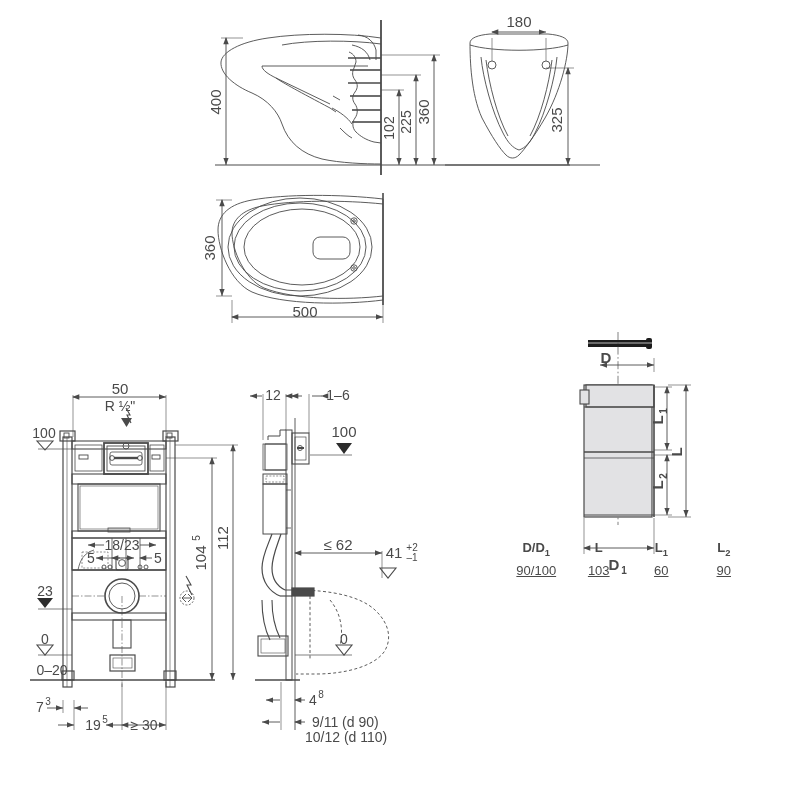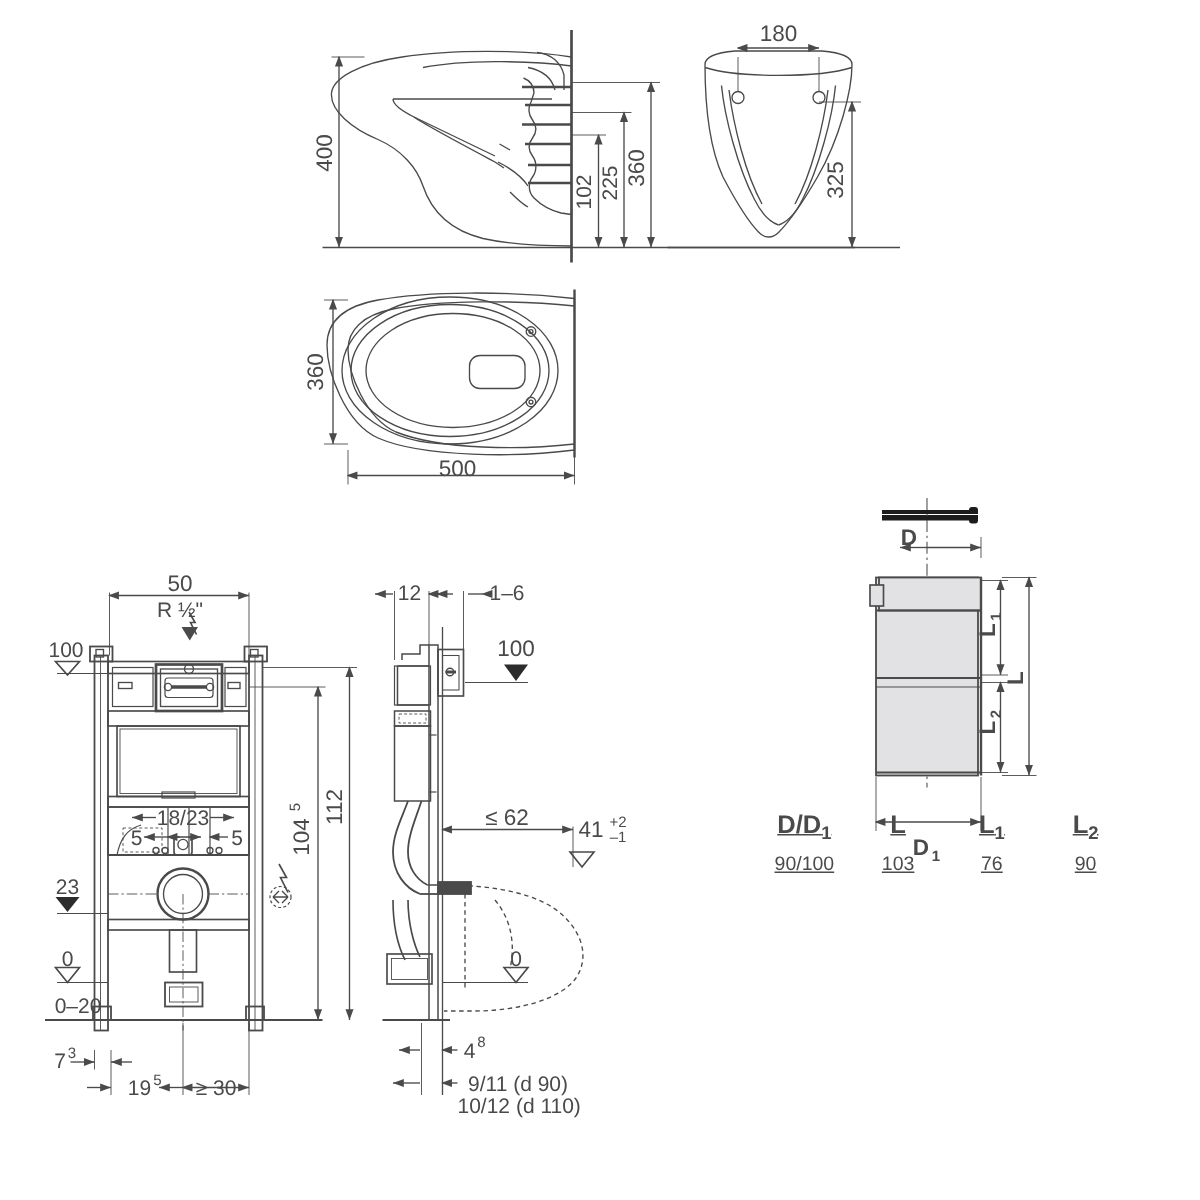--- a/index.html
+++ b/index.html
@@ -1,21 +1,21 @@
 <!DOCTYPE html>
 <html><head>
 <meta charset="utf-8">
 <style>
   html,body{margin:0;padding:0;background:#ffffff;}
   body{width:800px;height:800px;font-family:"Liberation Sans",sans-serif;color:#3a3a3a;position:relative;overflow:hidden;}
   #stage{position:absolute;left:0;top:0;width:800px;height:800px;}
   svg{display:block;}
   .dimtxt{font-family:"Liberation Sans",sans-serif;fill:#4a4a4a;}
   .tbl{position:absolute;font-family:"Liberation Sans",sans-serif;color:#4a4a4a;}
-  .tbl-head{font-weight:bold;font-size:17px;text-decoration:underline;}
+  .tbl-head{font-weight:bold;font-size:13px;}
   .tbl-val{font-size:13px;text-decoration:underline;}
   .sub{font-size:0.72em;vertical-align:sub;}
   table{border-collapse:collapse;}
   td{text-align:center;padding:0;}
 </style>
 </head>
 <body>
 
 <div id="stage">
 
@@ -416,20 +416,20 @@
     <tbody>
           <tr>
       <td class="tbl-head" style="width:25%"><span>D/D</span><span class="sub">1</span></td>
       <td class="tbl-head" style="width:25%"><span>L</span><span class="sub"></span></td>
       <td class="tbl-head" style="width:25%"><span>L</span><span class="sub">1</span></td>
       <td class="tbl-head" style="width:25%"><span>L</span><span class="sub">2</span></td>
     </tr>
     <tr style="height:26px;">
       <td class="tbl-val">90/100</td>
       <td class="tbl-val">103</td>
-      <td class="tbl-val">76</td>
+      <td class="tbl-val">60</td>
       <td class="tbl-val">90</td>
     </tr>
   </tbody>
       </table>
 </div>
 
 </div>
 
 </body></html>

